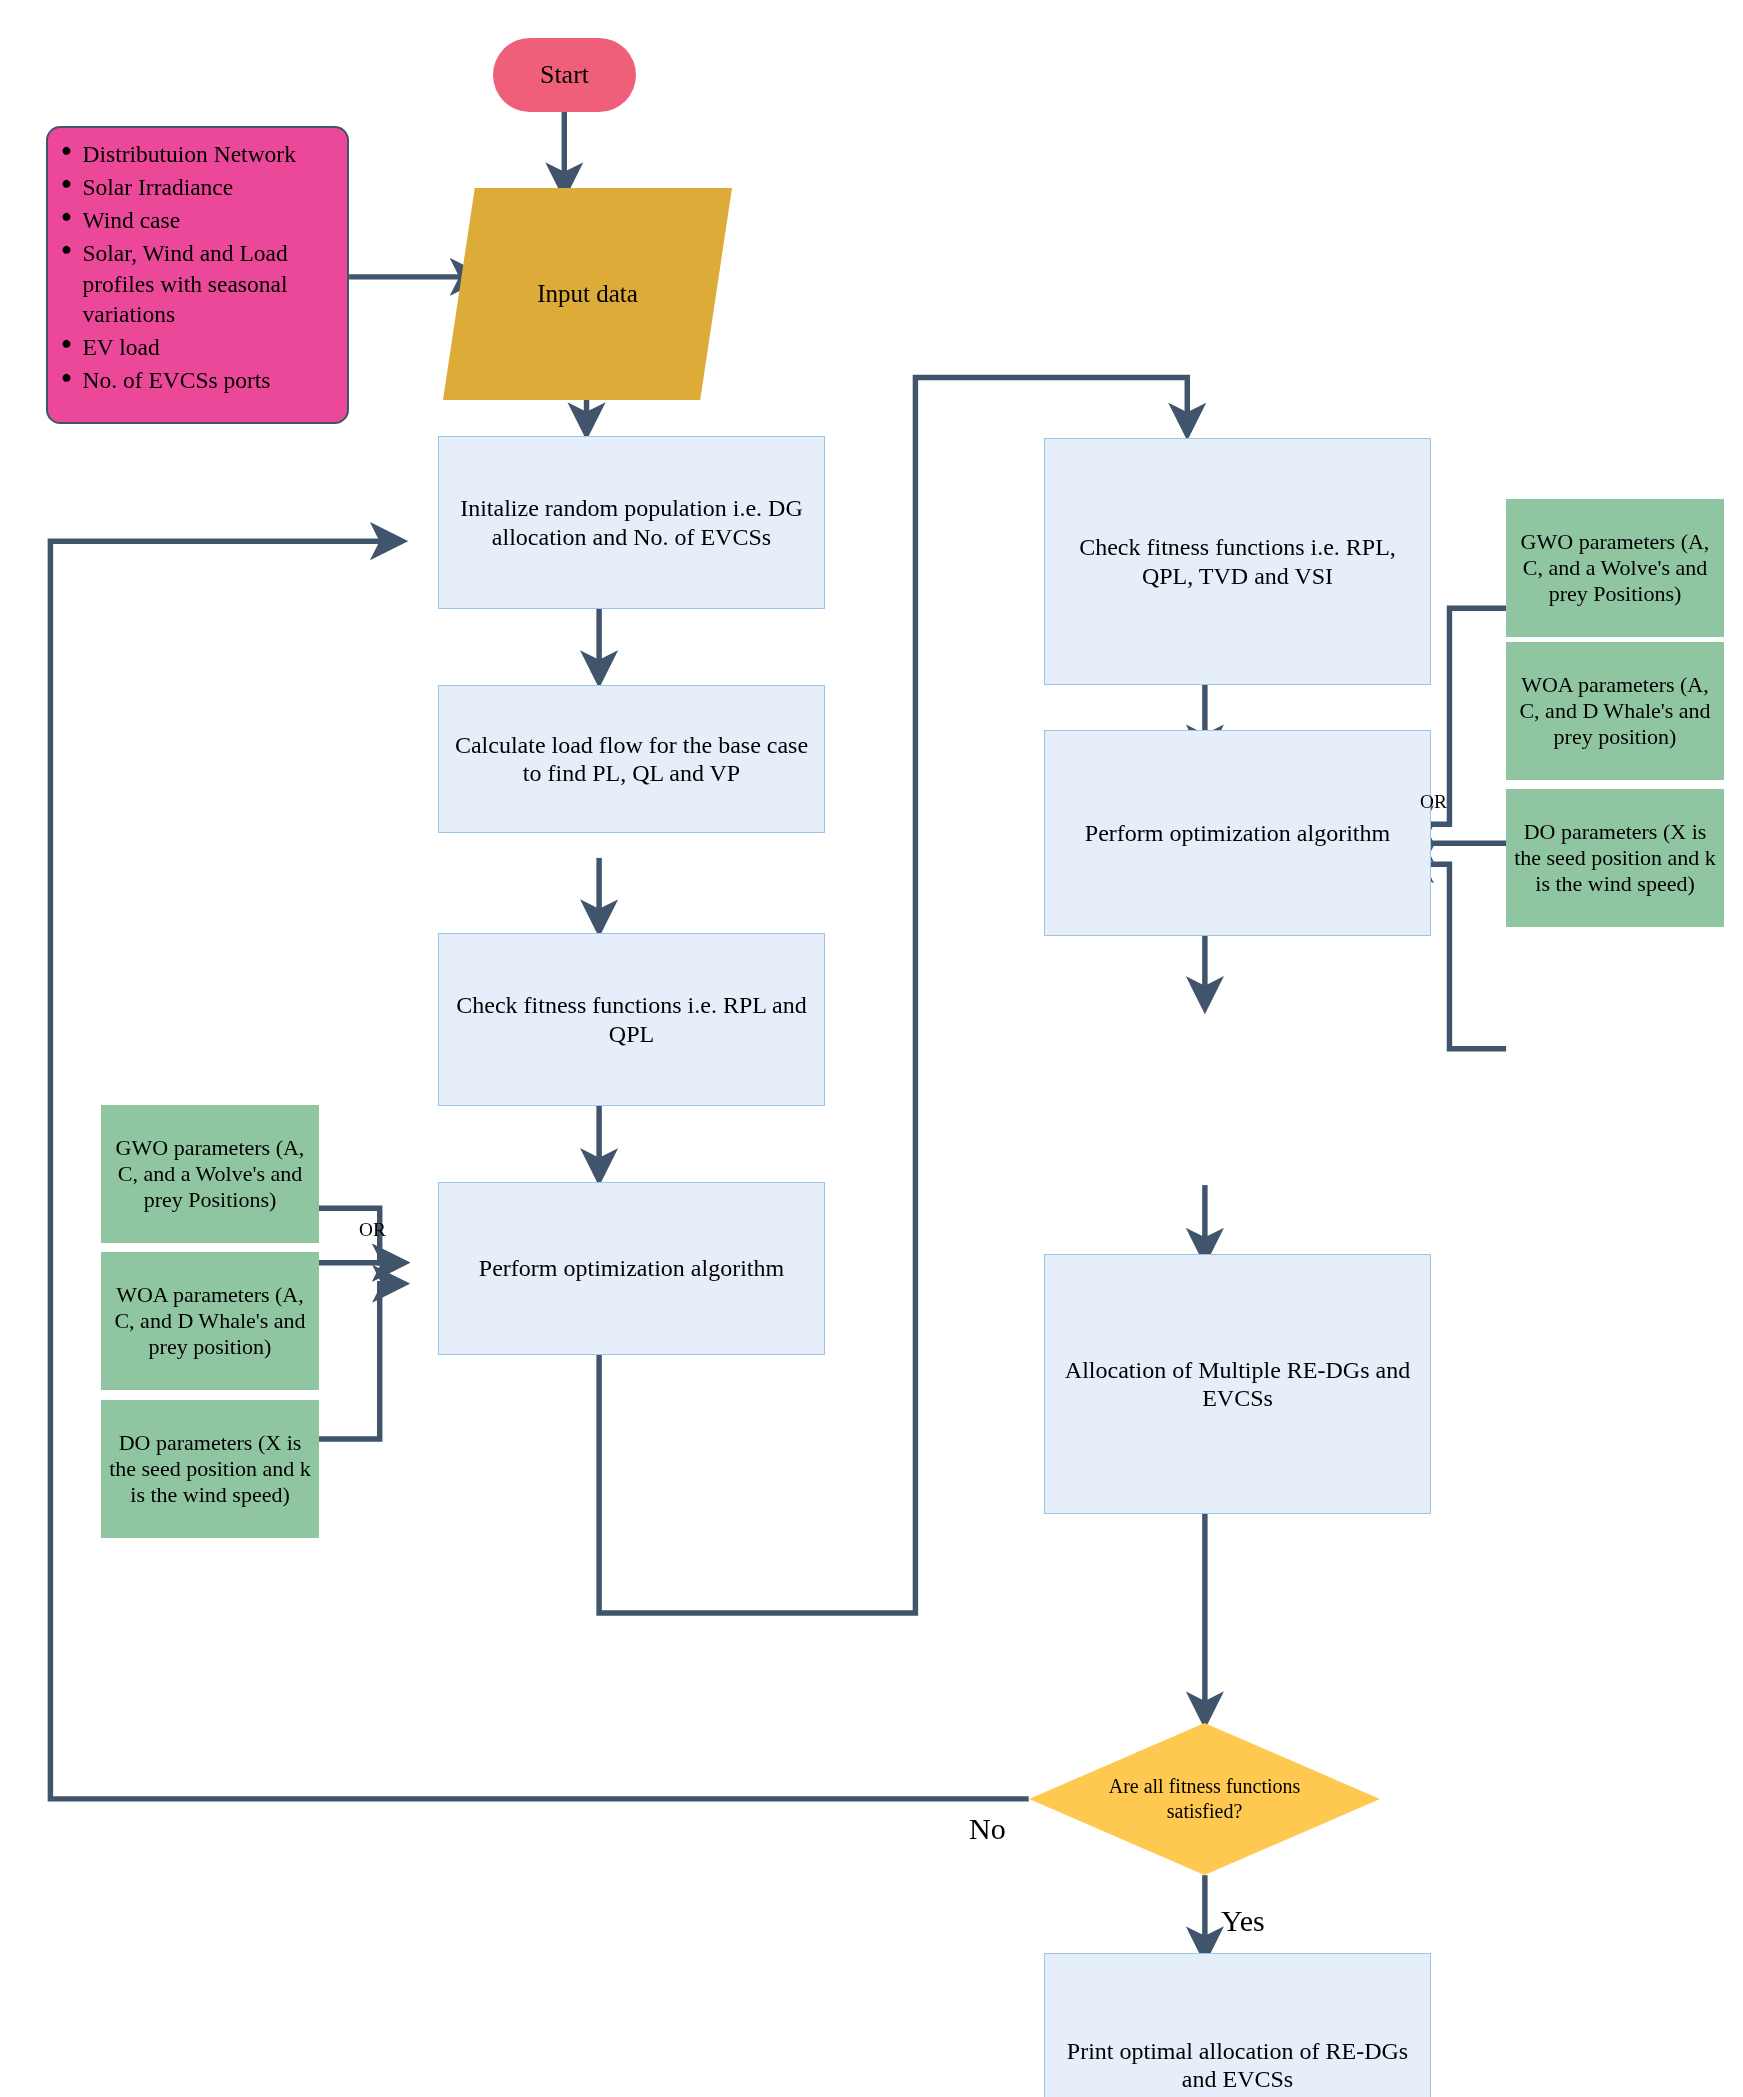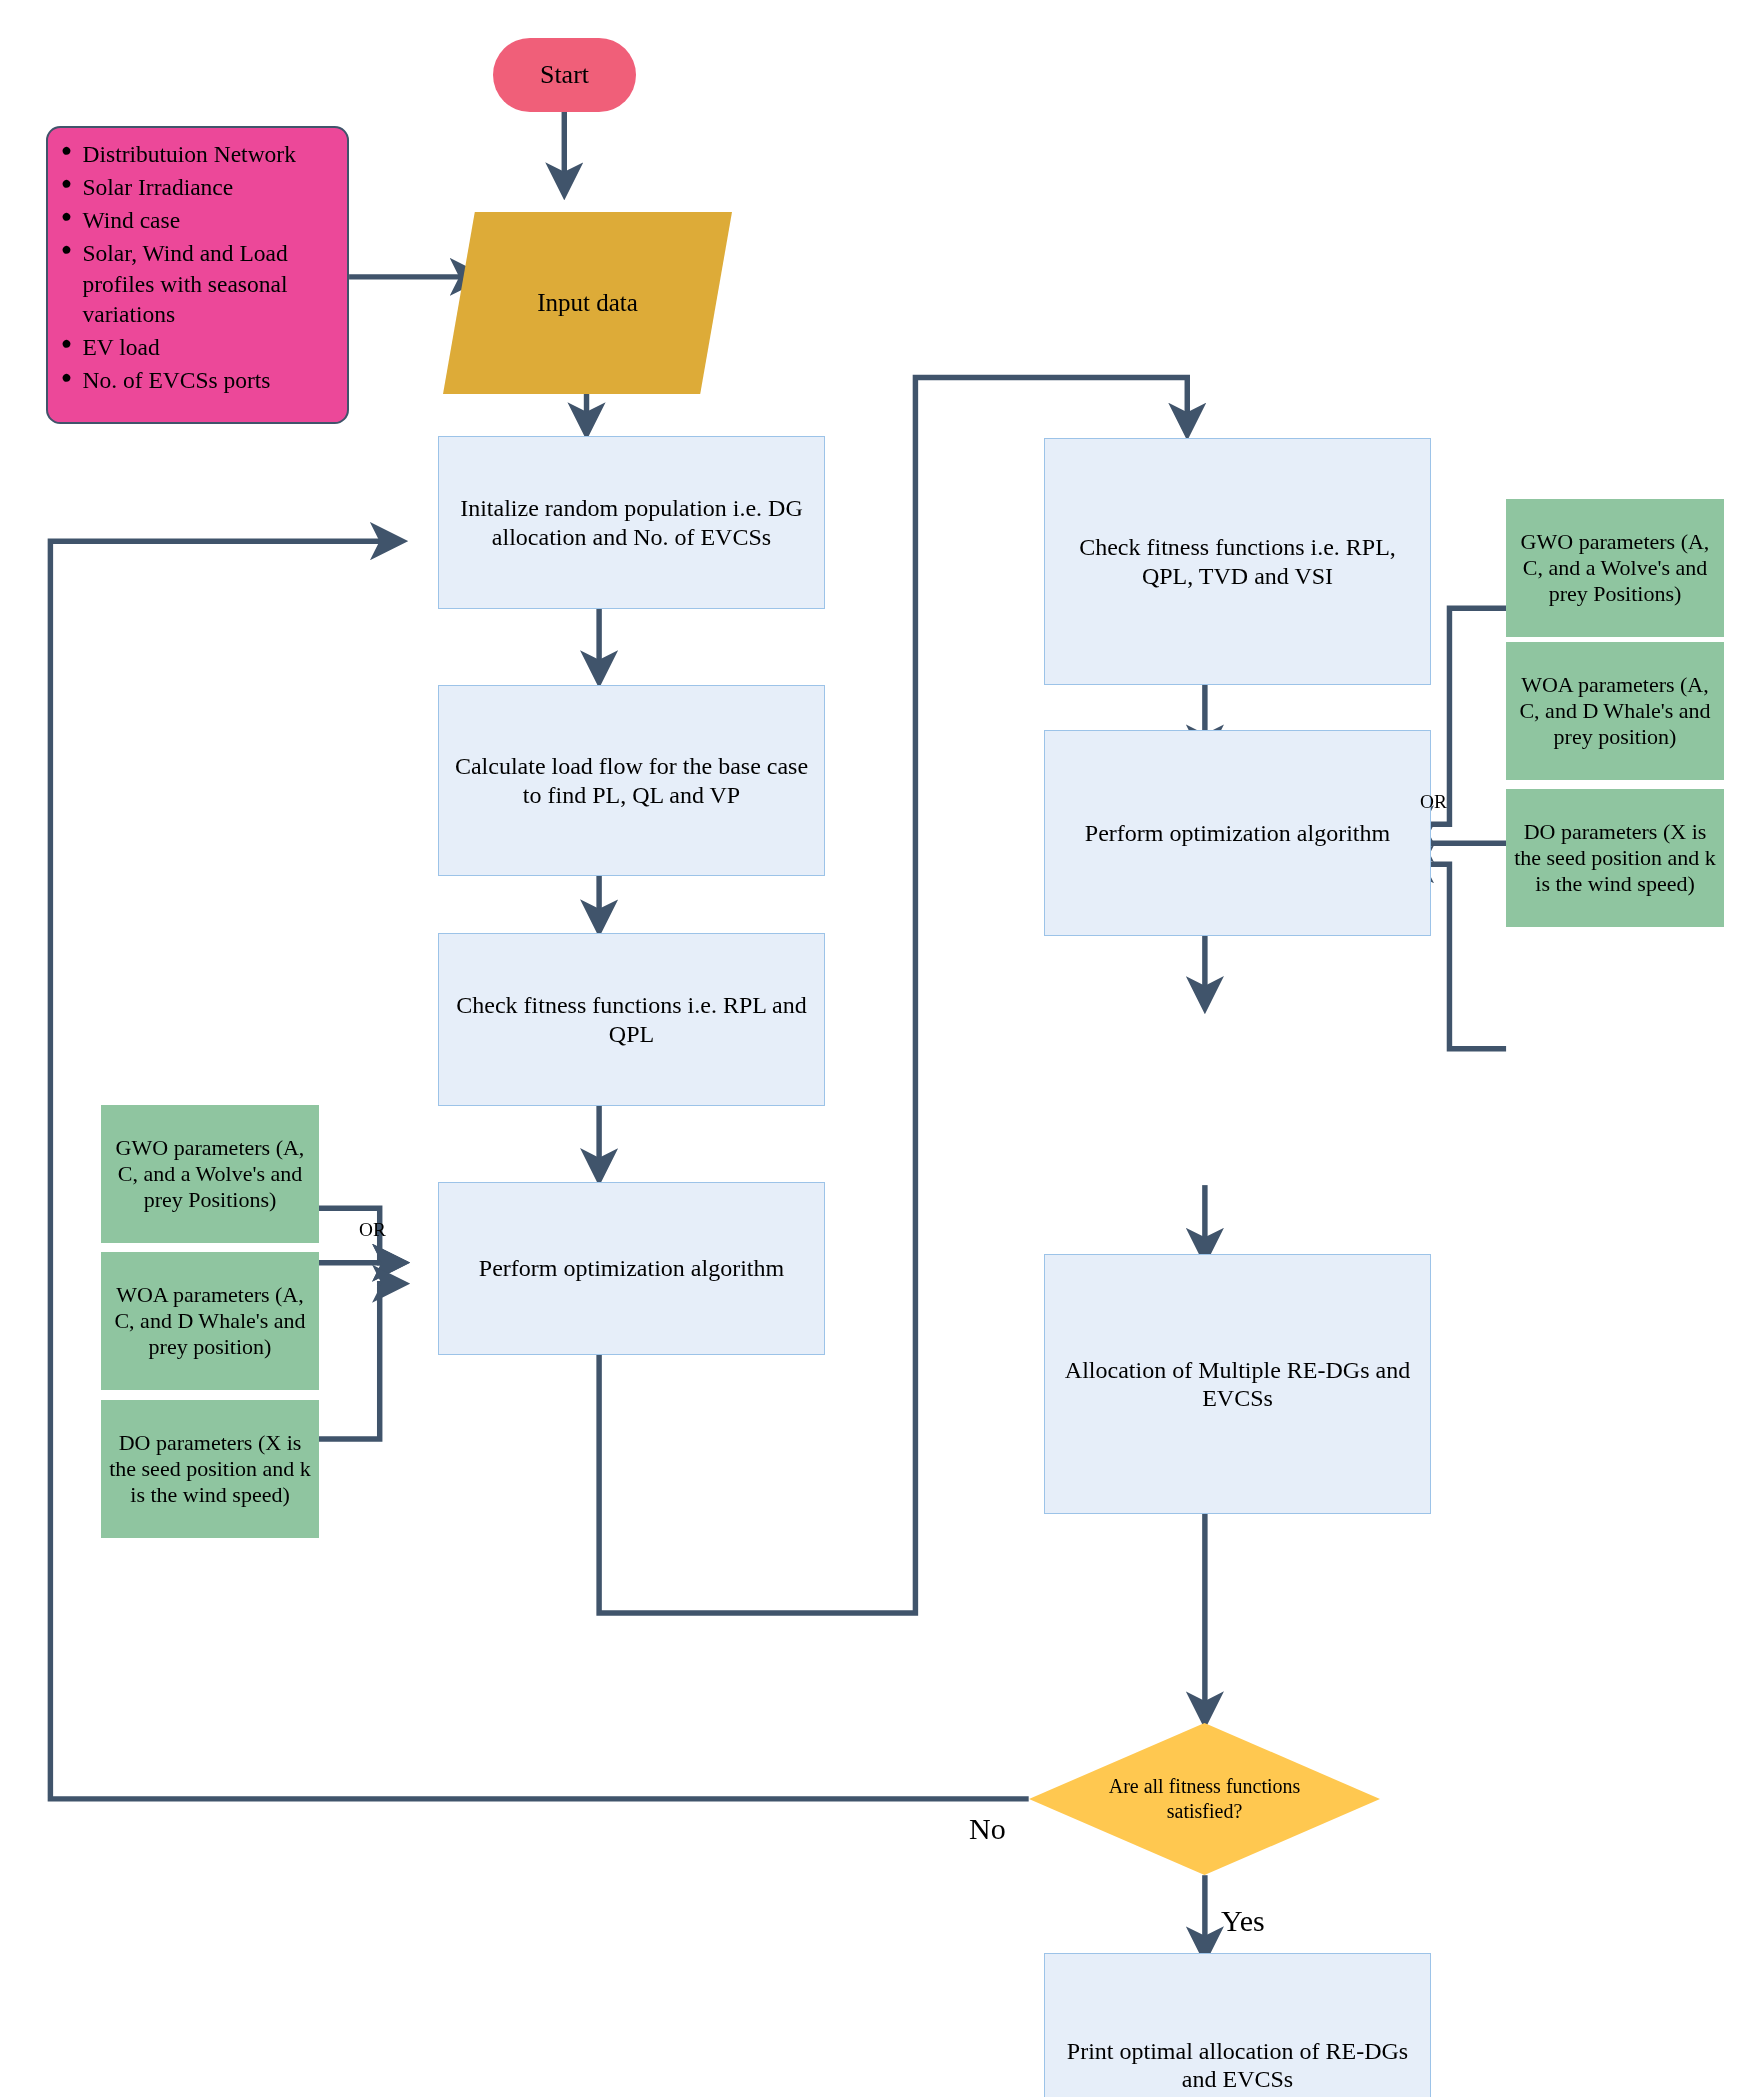--- a/index.html
+++ b/index.html
@@ -193,30 +193,30 @@
     <ul>
       <li>Distributuion Network</li>
       <li>Solar Irradiance</li>
       <li>Wind case</li>
       <li>Solar, Wind and Load profiles with seasonal variations</li>
       <li>EV load</li>
       <li>No. of EVCSs ports</li>
     </ul>
   </div>
 
-  <div class="parallelogram-wrap" style="left:443px; top:212px; width:289px; height:182px;">
+  <div class="parallelogram-wrap" style="left:443px; top:188px; width:289px; height:212px;">
     <div class="parallelogram-shape"></div>
     <div class="parallelogram-label">Input data</div>
   </div>
 
   <div class="node process" style="left:406px; top:436px; width:387px; height:173px;">
     <span>Initalize random population i.e. DG allocation and No. of EVCSs</span>
   </div>
 
-  <div class="node process" style="left:406px; top:685px; width:387px; height:191px;">
+  <div class="node process" style="left:406px; top:685px; width:387px; height:148px;">
     <span>Calculate load flow for the base case to find PL, QL and VP</span>
   </div>
 
   <div class="node process" style="left:406px; top:933px; width:387px; height:173px;">
     <span>Check fitness functions i.e. RPL and QPL</span>
   </div>
 
   <div class="node process" style="left:406px; top:1182px; width:387px; height:173px;">
     <span>Perform optimization algorithm</span>
   </div>

